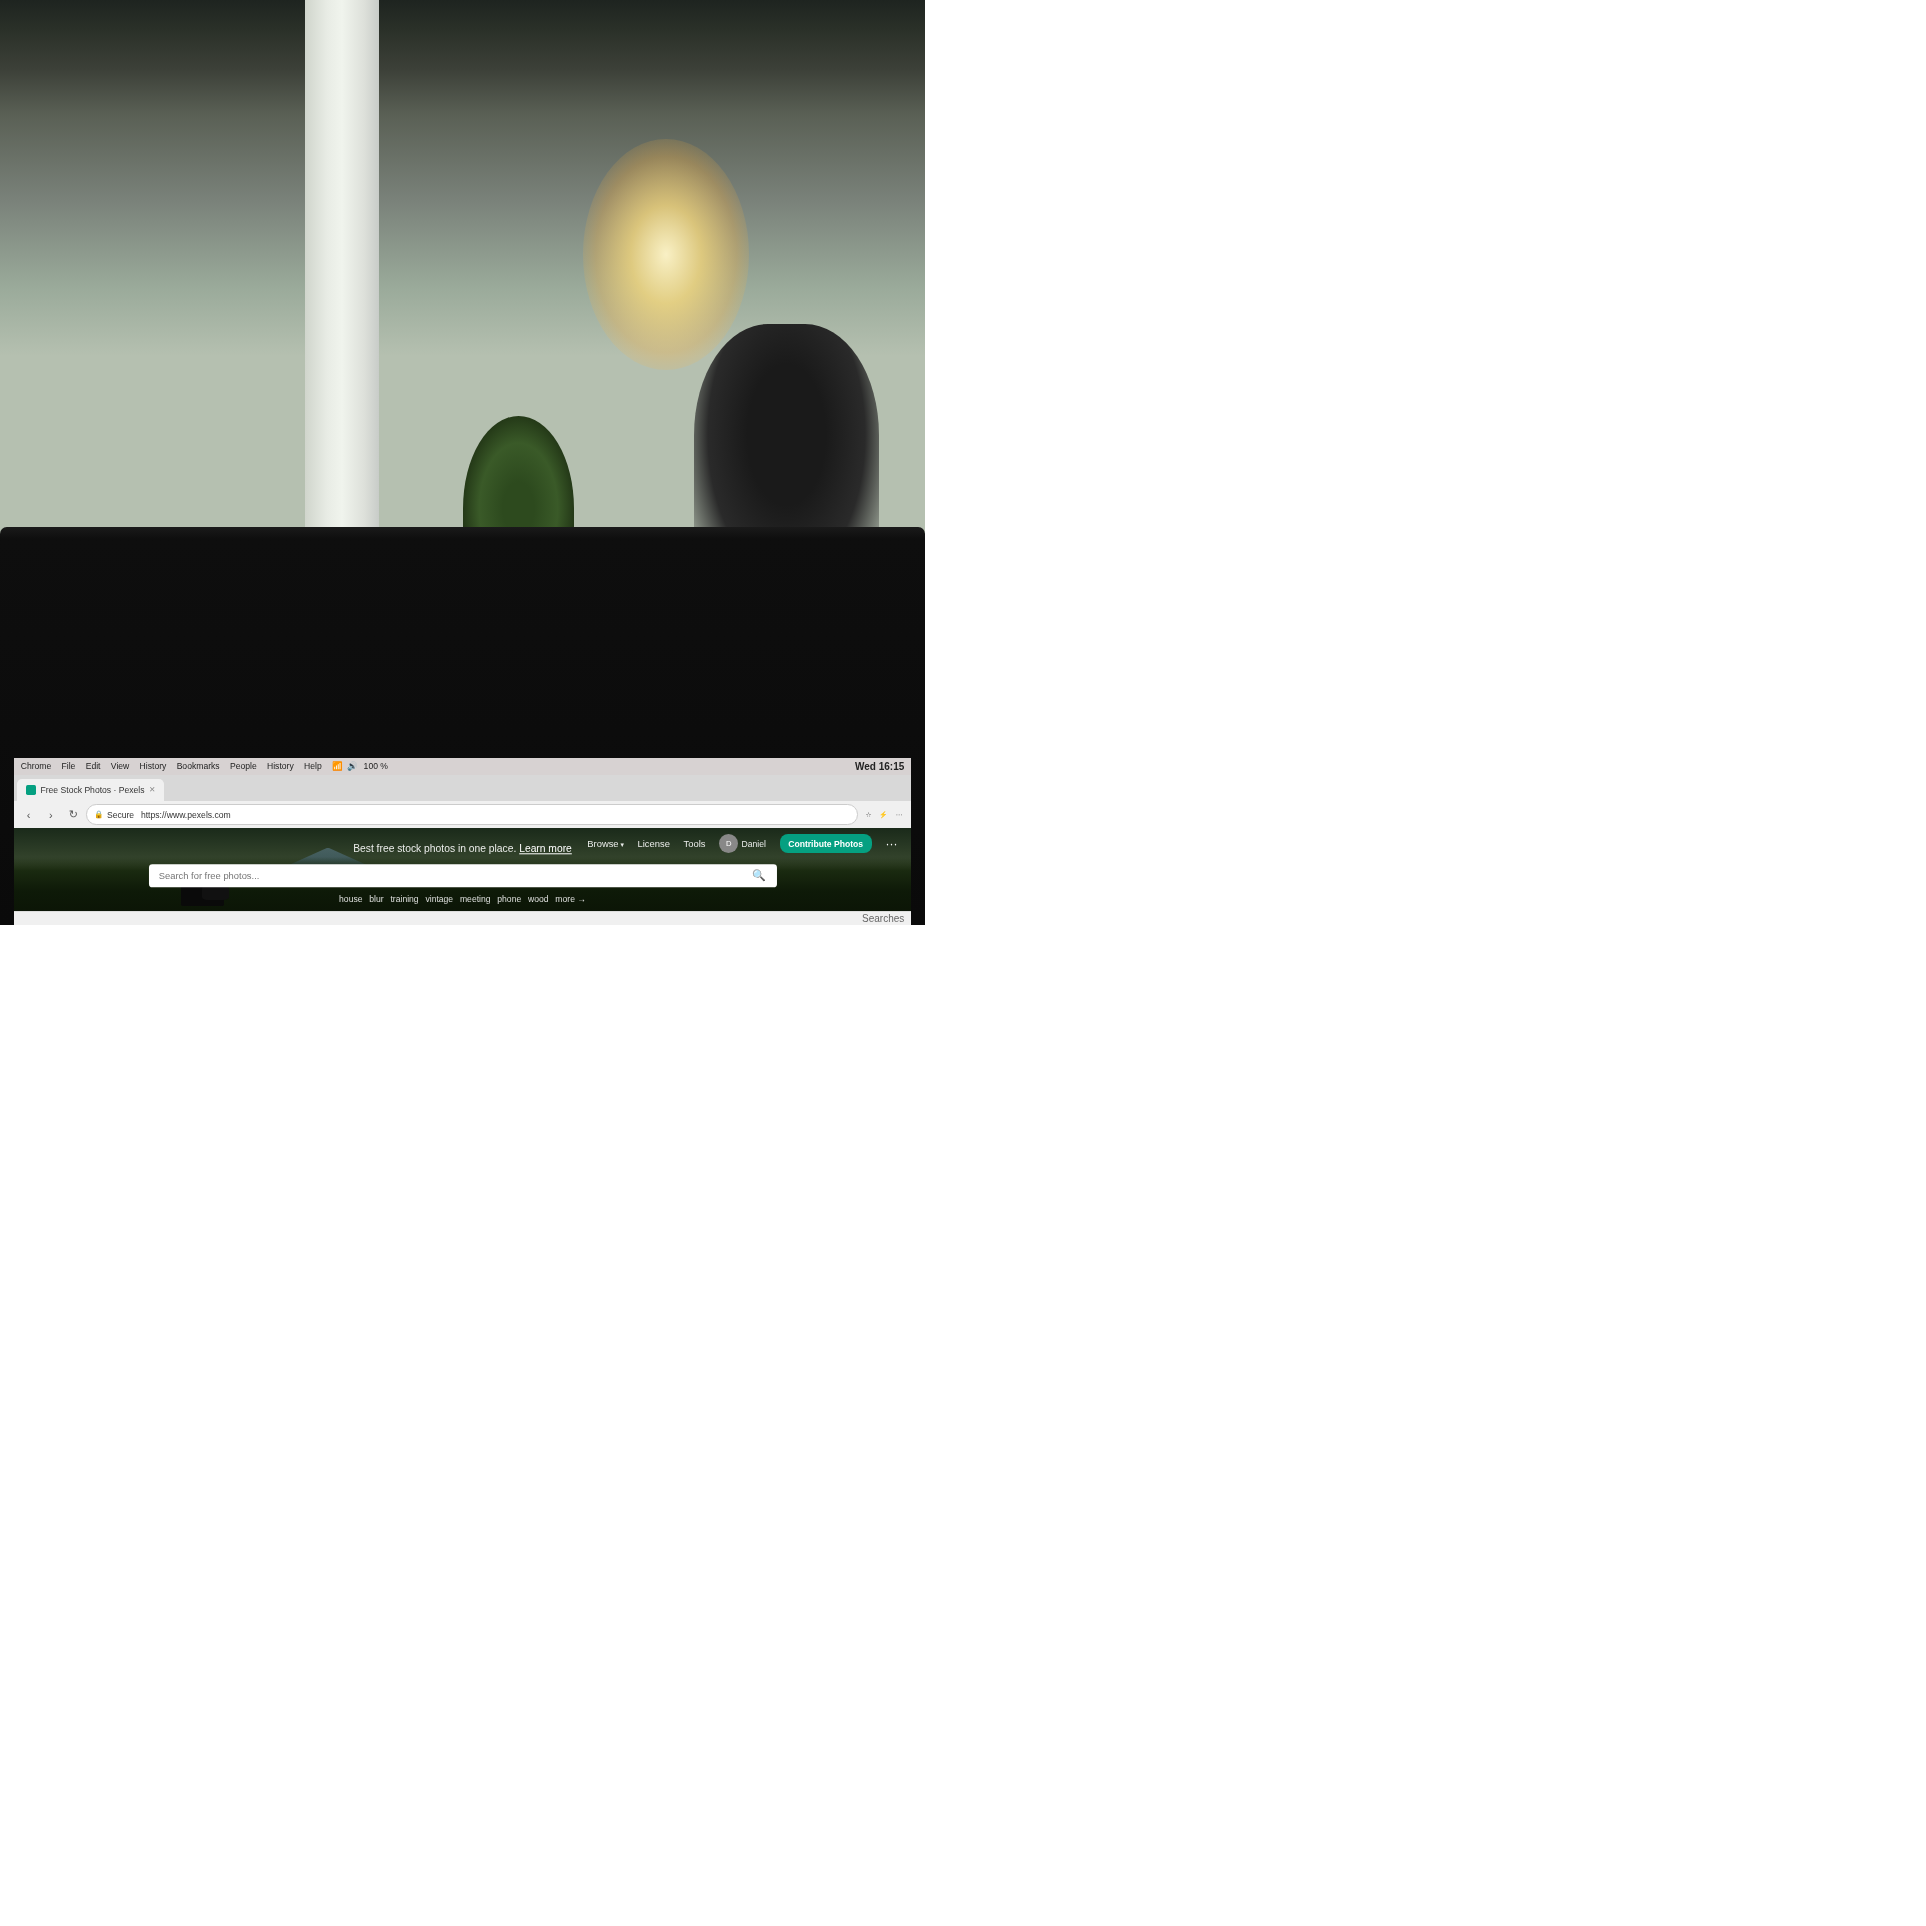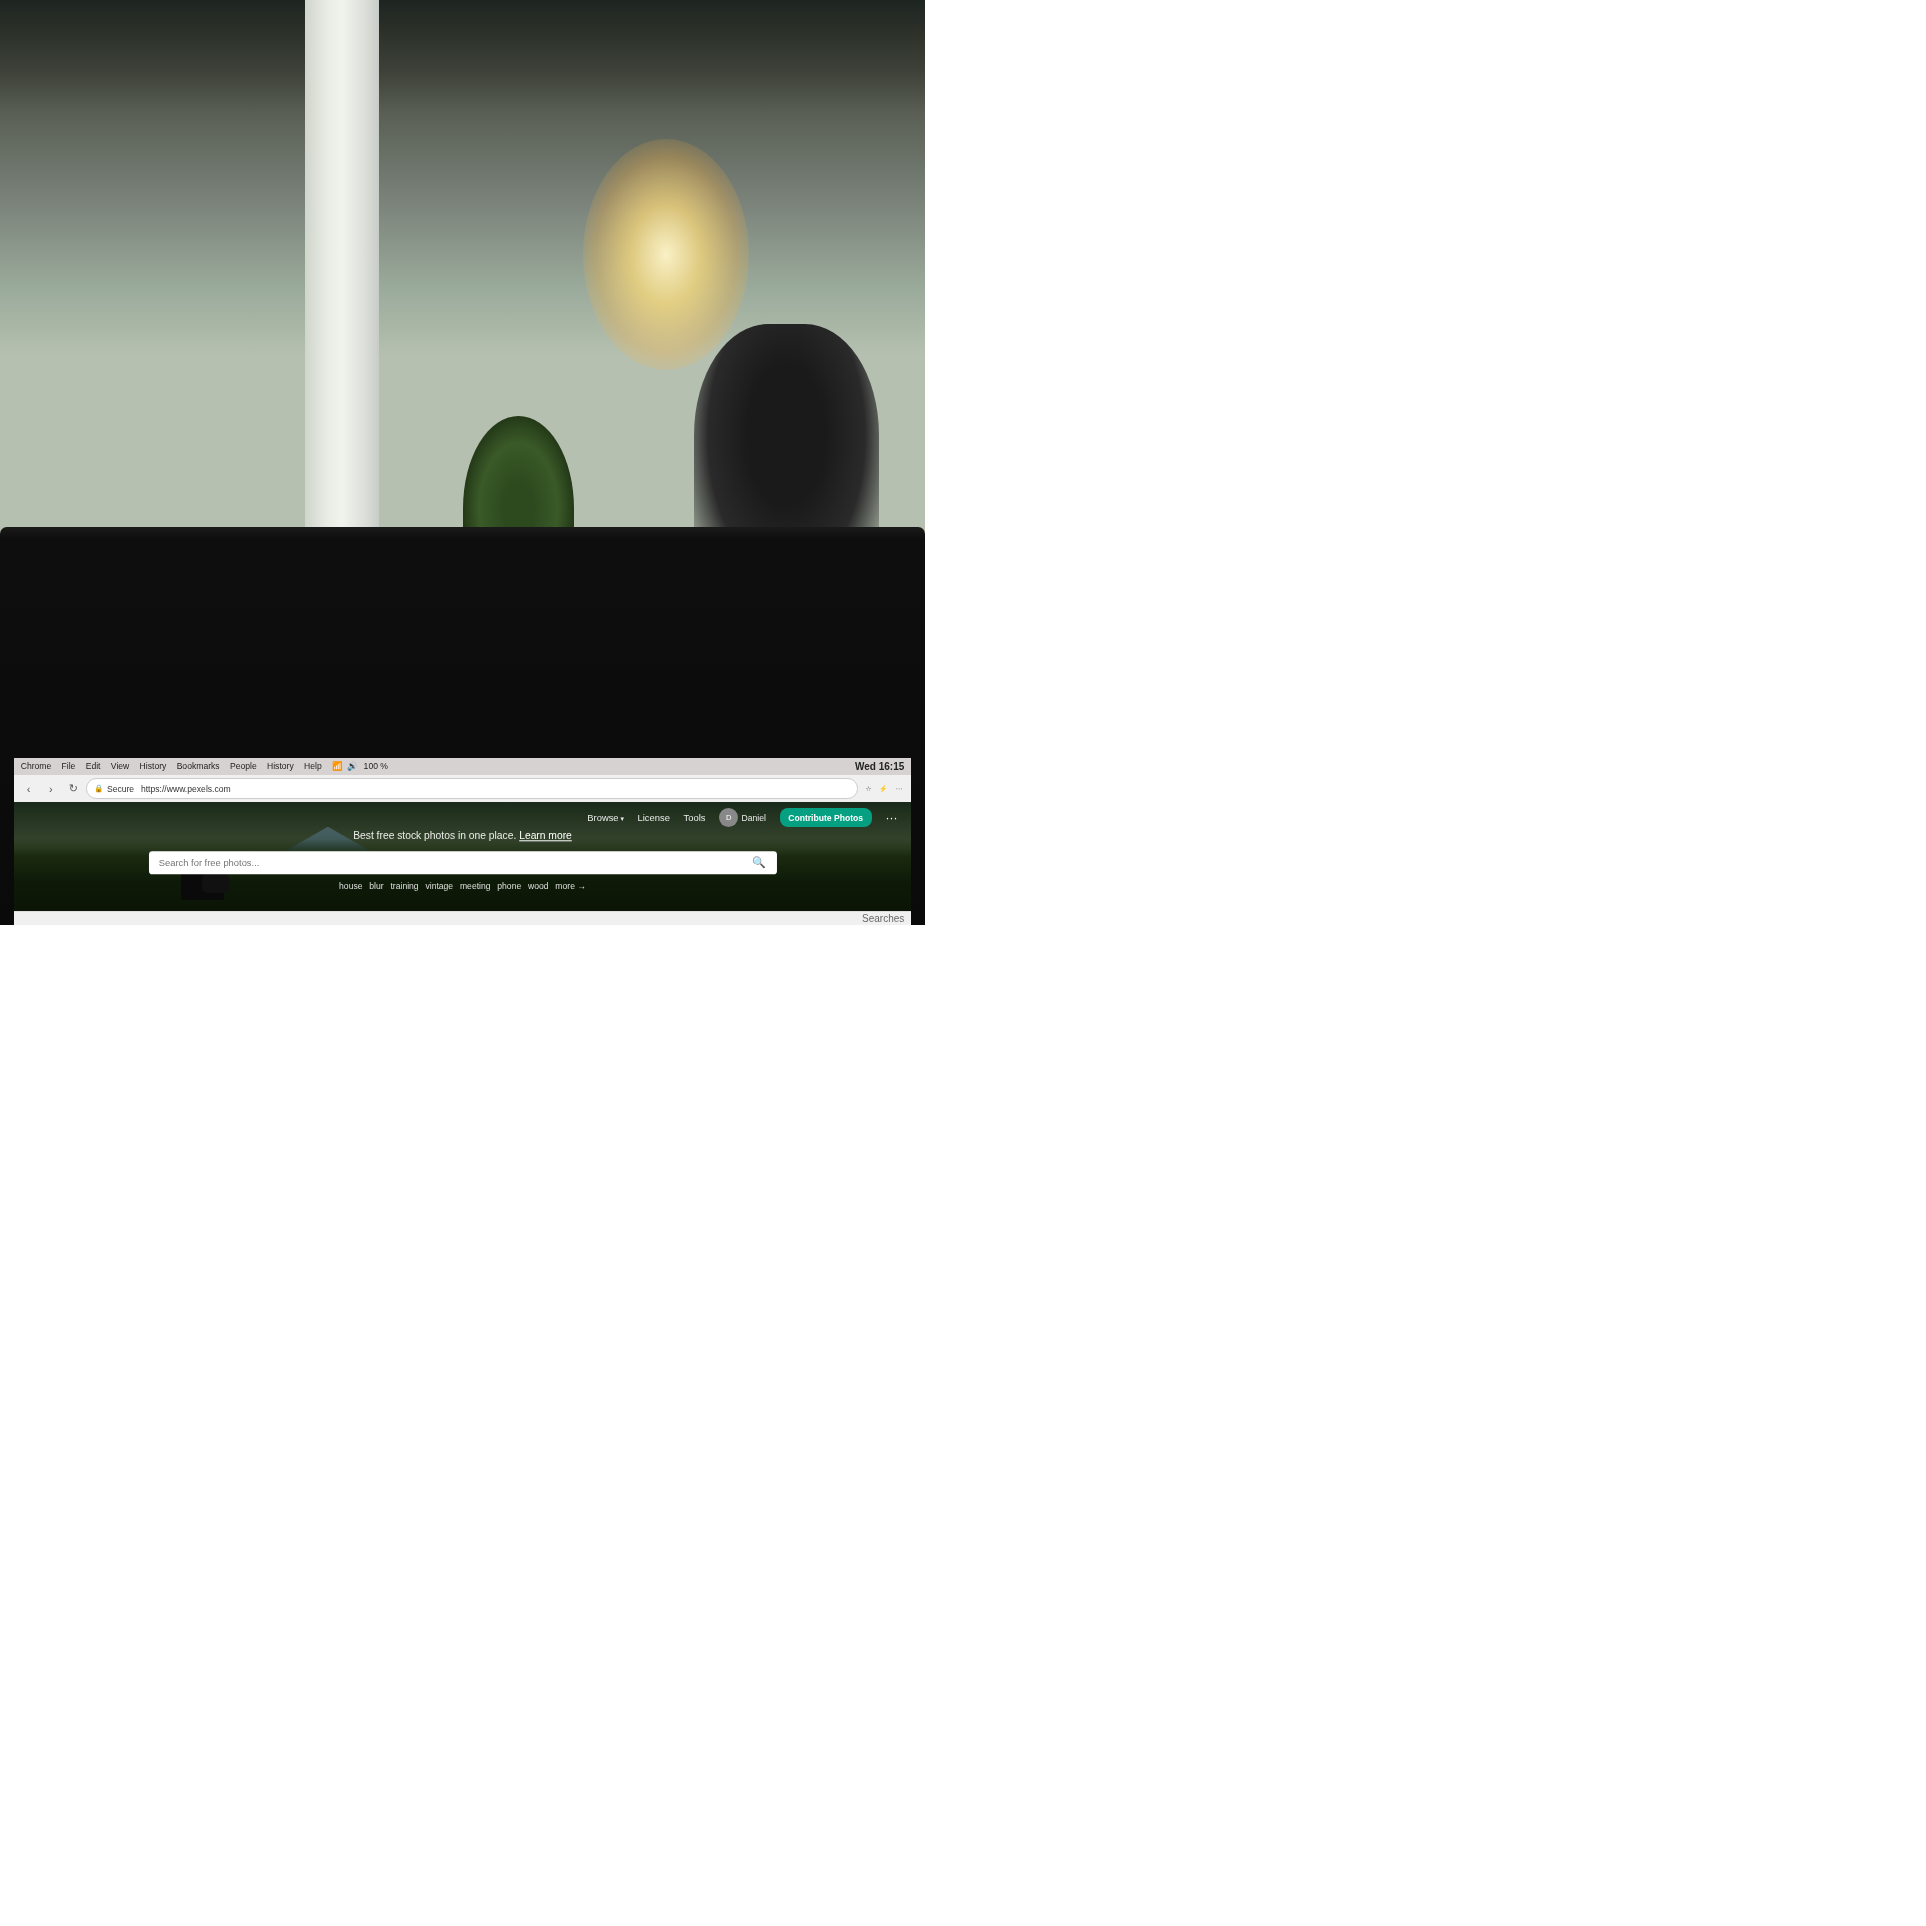--- a/index.html
+++ b/index.html
@@ -487,20 +487,27 @@
         <span>History</span>
         <span>Help</span>
         <div class="sys-icons">
           <span>📶</span>
           <span>🔊</span>
           <span>100 %</span>
         </div>
         <span class="sys-time">Wed 16:15</span>
       </div>
 
+      <div class="chrome-tabbar">
+        <div class="chrome-tab">
+          <span class="tab-favicon"></span>
+          <span>Free Stock Photos · Pexels</span>
+          <span class="tab-close">✕</span>
+        </div>
+      </div>
 
       <div class="chrome-nav-row">
         <button class="nav-btn">‹</button>
         <button class="nav-btn">›</button>
         <button class="nav-btn">↻</button>
         <div class="address-bar">
           <span class="secure-icon">🔒</span>
           <span class="address-text">Secure</span>
           <span style="margin-left:3.4px;">https://www.pexels.com</span>
         </div>

